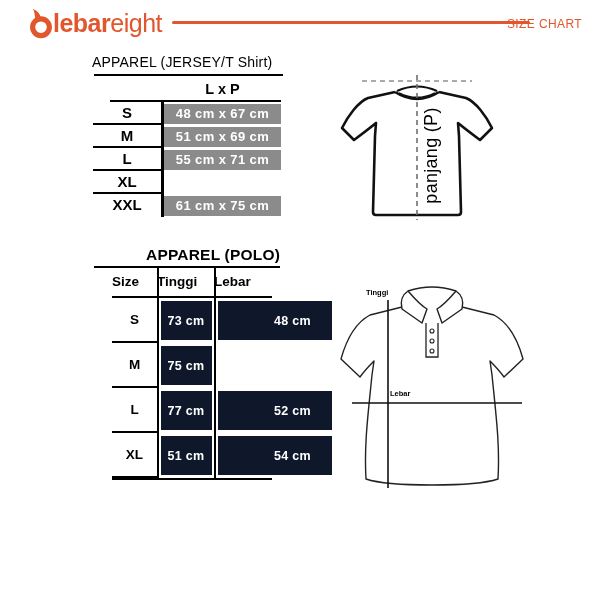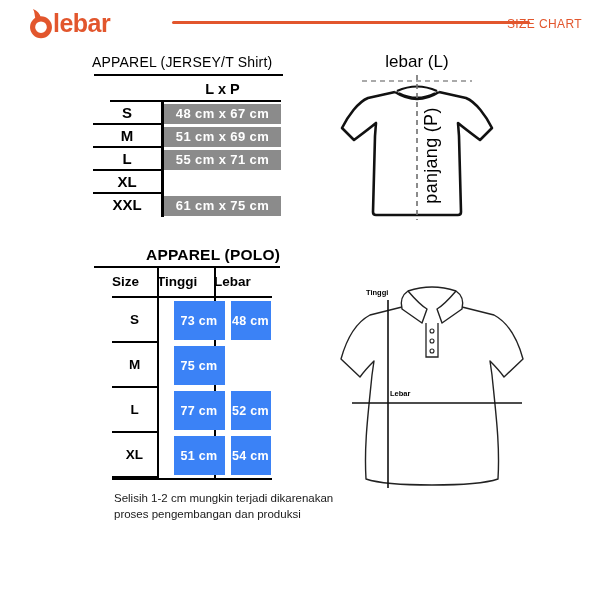--- a/index.html
+++ b/index.html
@@ -52,25 +52,25 @@
   .p-hc{font-weight:700;font-size:13.5px;line-height:24px;}
   .p-hc.w1{width:45px;} .p-hc.w2{width:57px;} .p-hc.w3{width:58px;}
   .p-hline{position:absolute;top:28px;left:0;width:160px;height:2px;background:#000;}
   .p-rows{position:absolute;top:30px;left:0;width:160px;height:180px;
           display:flex;flex-direction:column;}
   .p-row{flex:1;position:relative;}
   .p-size{position:absolute;left:0;top:0;width:45px;height:100%;box-sizing:border-box;
           display:flex;align-items:center;justify-content:center;
           font-weight:700;font-size:13.5px;}
   .p-row.b .p-size{border-bottom:2px solid #000;}
-  .p-cell{position:absolute;top:3px;bottom:3px;background:#3b82f6;color:#fff;
+  .p-cell{position:absolute;top:3px;bottom:3px;background:#0f172a;color:#fff;
           font-size:12.5px;font-weight:600;letter-spacing:0.3px;
-          display:flex;align-items:center;justify-content:center;margin-left:13px;}
+          display:flex;align-items:center;justify-content:center;}
   .p-cell.c1{left:48.5px;width:51px;}
-  .p-cell.c2{left:105.5px;width:40px;}
+  .p-cell.c2{left:105.5px;width:78px;padding-left:36px;}
   .p-bline{position:absolute;top:210px;left:0;width:160px;height:2px;background:#000;}
 
   
   .pl-svg{position:absolute;left:335px;top:283px;}
   .pl-tinggi{position:absolute;left:366px;top:288px;font-size:7.5px;font-weight:700;}
   .pl-lebar{position:absolute;left:390px;top:389px;font-size:7.5px;font-weight:700;}
 
   
   .note{position:absolute;left:114px;top:491px;font-size:11.5px;line-height:1.35;color:#1a1a1a;}
 </style>
@@ -78,20 +78,21 @@
 <body>
 
 <div class="page">
 
   <div class="logo">
     <svg viewBox="0 0 30 32">
       <circle cx="15" cy="20" r="9" fill="none" stroke="#E2562D" stroke-width="5.5"></circle>
       <path d="M15,10 C14,5.5 11,2.5 6.5,0.5 C8.5,4 8,7.5 9,11 Z" fill="#E2562D"></path>
     </svg>
     <span class="bold">lebar</span>
+      <span class="light">eight</span>
   </div>
   <div class="hline"></div>
   <div class="sizechart">SIZE CHART</div>
 
   <div class="j-title">APPAREL (JERSEY/T Shirt)</div>
   <div class="j-underline"></div>
   <div class="j-lxp">L x P</div>
 
   <div class="j-table">
     <div class="j-topline"></div>
@@ -110,21 +111,20 @@
     </div>
     <div class="j-row b" style="top:71px">
       <div class="j-size">XL</div>
     </div>
     <div class="j-row" style="top:94px">
       <div class="j-size">XXL</div>
       <div class="j-val">61 cm x 75 cm</div>
     </div>
   </div>
 
-  <div class="t-label">lebar (L)</div>
   <svg class="t-svg" width="200" height="164" viewBox="0 0 200 164">
     <path d="M65,26 L38,32 C28,36 18,50 12,62 L24,74 C32,68 40,62 46,57 L45,70 L43,146 C43,148 44,149 46,149 L128,149 C130,149 131,148 131,146 L129,70 L128,57 C134,62 142,68 150,74 L162,62 C156,50 146,36 136,32 L109,26" fill="#ffffff" stroke="#111" stroke-width="2.6" stroke-linejoin="round"></path>
     <path d="M67,25 Q87,16 107,25" fill="none" stroke="#111" stroke-width="2.2"></path>
     <path d="M65,26 Q87,40 109,26" fill="none" stroke="#111" stroke-width="2.6"></path>
     <path d="M69,27 Q87,36 105,27" fill="none" stroke="#111" stroke-width="1.8"></path>
     <path d="M32,15 H142" stroke="#8f8f8f" stroke-width="1.6" stroke-dasharray="5 4"></path>
     <path d="M87,9 V154" stroke="#6f6f6f" stroke-width="1.6" stroke-dasharray="5 4"></path>
   </svg>
   <div class="t-vwrap">
     <span>panjang (P)</span>
@@ -174,18 +174,14 @@
     <path d="M91,40 L91,74 L103,74 L103,40" fill="#fff" stroke="#222" stroke-width="1.3"></path>
     <circle cx="97" cy="48" r="2" fill="none" stroke="#222" stroke-width="1.1"></circle>
     <circle cx="97" cy="58" r="2" fill="none" stroke="#222" stroke-width="1.1"></circle>
     <circle cx="97" cy="68" r="2" fill="none" stroke="#222" stroke-width="1.1"></circle>
     <path d="M53,17 V205" stroke="#111" stroke-width="1.6"></path>
     <path d="M17,120 H187" stroke="#111" stroke-width="1.6"></path>
   </svg>
   <div class="pl-tinggi">Tinggi</div>
   <div class="pl-lebar">Lebar</div>
 
-  <div class="note">
-    <div>Selisih 1-2 cm mungkin terjadi dikarenakan</div>
-    <div>proses pengembangan dan produksi</div>
-  </div>
 
 </div>
 
 </body></html>

